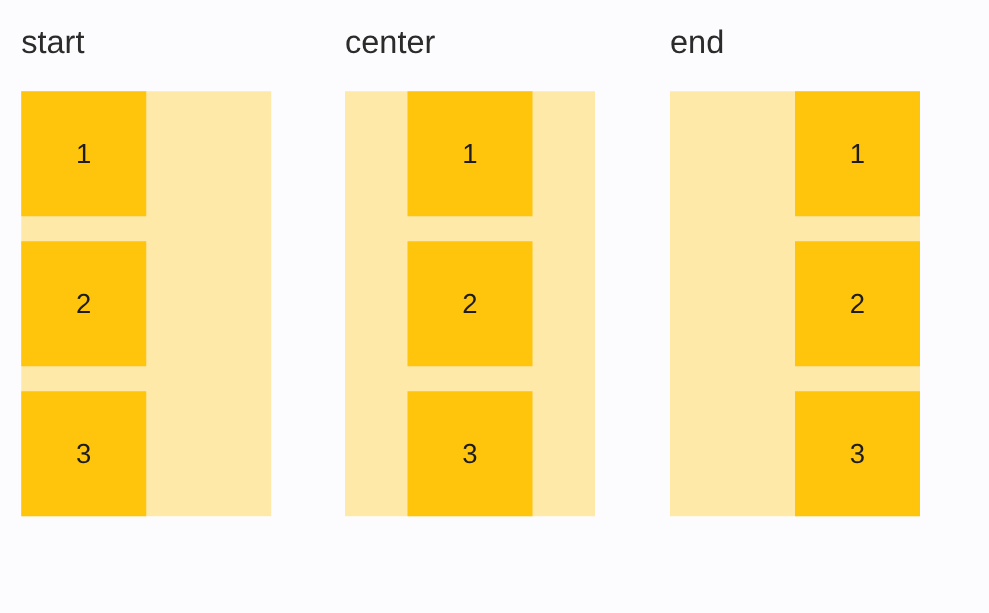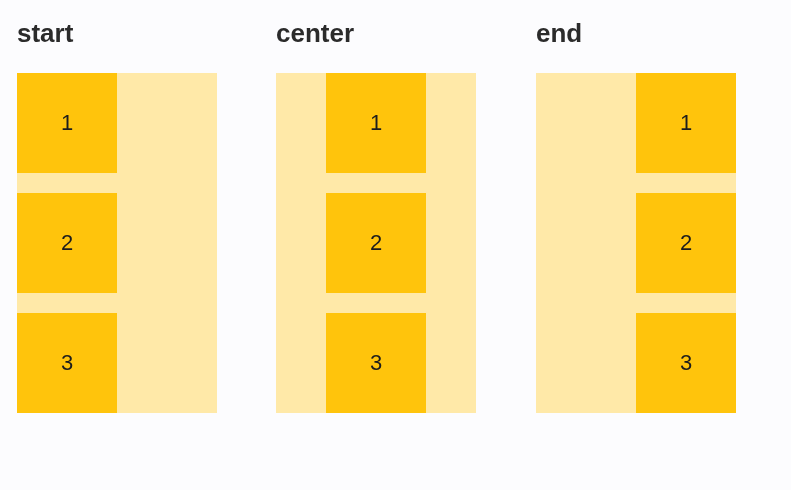--- a/index.html
+++ b/index.html
@@ -30,21 +30,21 @@
   .demo-group.group-start  { left: 17px;  }
   .demo-group.group-center { left: 276px; }
   .demo-group.group-end    { left: 536px; }
 
   .group-label {
     position: absolute;
     top: 16px;
     left: 0;
     font-size: 26px;
     line-height: 34px;
-    font-weight: 700;
+    font-weight: 400;
     color: #2b2b2b;
     white-space: nowrap;
   }
 
   
   .flex-container {
     position: absolute;
     top: 73px;
     left: 0;
     width: 200px;

